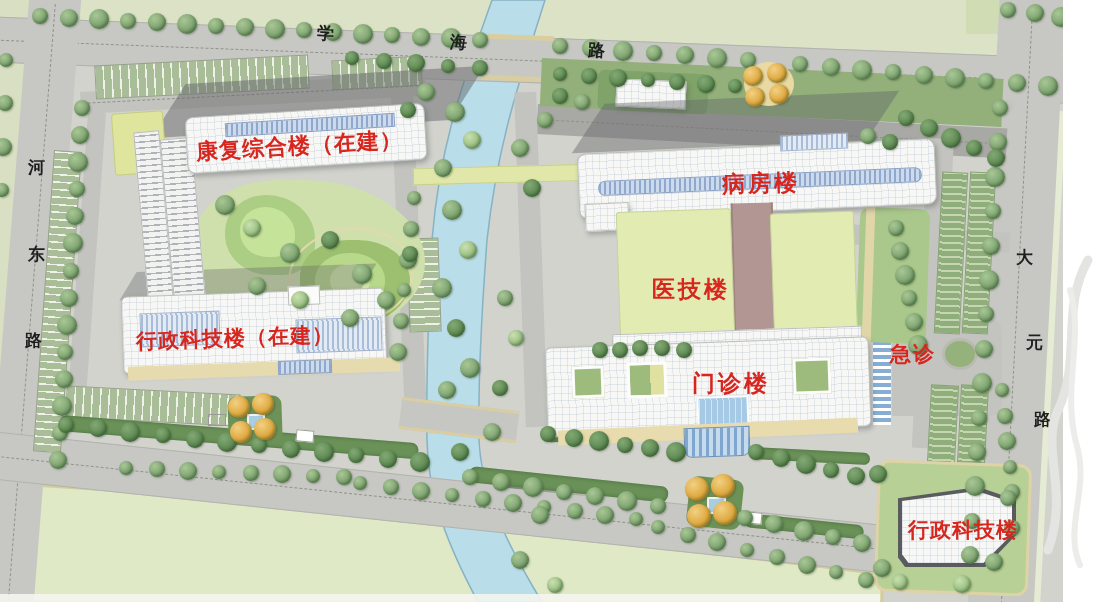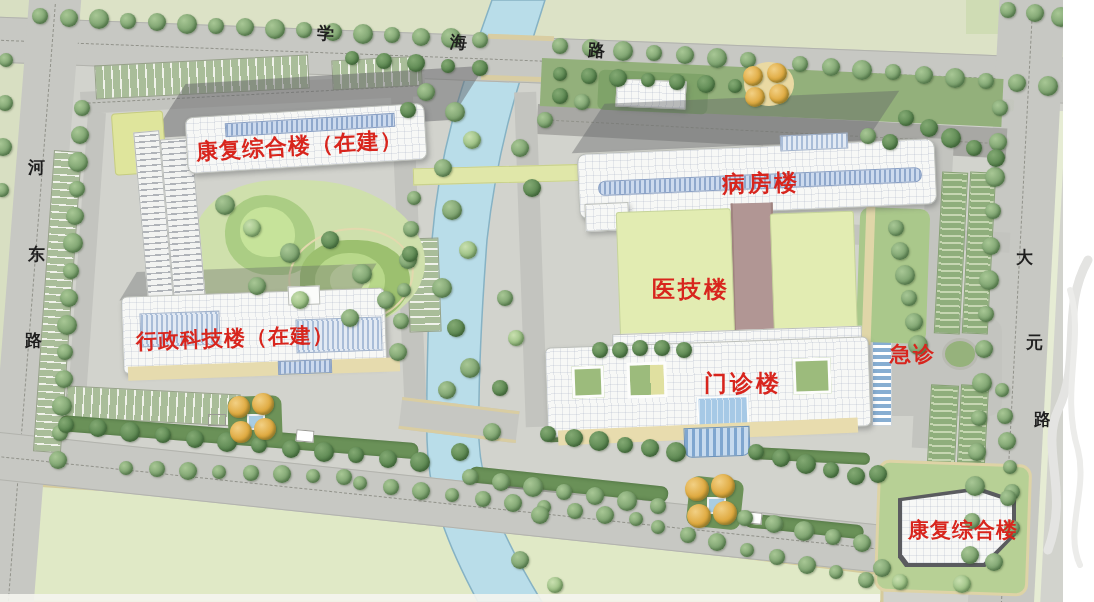--- a/index.html
+++ b/index.html
@@ -389,23 +389,23 @@
   <span class="roadchar" style="left:28px;top:243px;">东</span>
   <span class="roadchar" style="left:25px;top:329px;">路</span>
   <span class="roadchar" style="left:1016px;top:246px;">大</span>
   <span class="roadchar" style="left:1026px;top:331px;">元</span>
   <span class="roadchar" style="left:1034px;top:408px;">路</span>
 
   <div class="rlabel" style="left:196px;top:131px;font-size:22px;transform:rotate(-3.5deg);">康复综合楼（在建）</div>
   <div class="rlabel" style="left:136px;top:324px;font-size:21px;transform:rotate(-2deg);">行政科技楼（在建）</div>
   <div class="rlabel" style="left:722px;top:168px;font-size:23px;letter-spacing:3px;transform:rotate(-1.5deg);">病房楼</div>
   <div class="rlabel" style="left:652px;top:274px;font-size:23px;letter-spacing:3px;">医技楼</div>
-  <div class="rlabel" style="left:692px;top:368px;font-size:23px;letter-spacing:3px;margin-left:12px;">门诊楼</div>
+  <div class="rlabel" style="left:692px;top:368px;font-size:23px;letter-spacing:3px;">门诊楼</div>
   <div class="rlabel" style="left:890px;top:340px;font-size:21px;letter-spacing:2px;">急诊</div>
-  <div class="rlabel" style="left:908px;top:516px;font-size:21px;">康复综合楼</div>
+  <div class="rlabel" style="left:908px;top:516px;font-size:21px;">行政科技楼</div>
 
   <div class="abs" style="left:1063px;top:0;width:31px;height:602px;background:#fff;"></div>
   <svg class="abs" style="left:1030px;top:250px;" width="64" height="320" viewBox="0 0 64 320">
     <path d="M58,10 C30,60 52,110 28,160 C10,200 40,240 18,300" fill="none" stroke="#e4e4e2" stroke-width="9" stroke-linecap="round"></path>
     <path d="M40,40 C55,90 30,140 48,200 C58,240 34,280 50,315" fill="none" stroke="#ececea" stroke-width="6" stroke-linecap="round"></path>
   </svg>
   <div class="abs" style="left:0;top:594px;width:880px;height:8px;background:rgba(245,245,240,.9);"></div>
 </div>
 
 </body></html>

